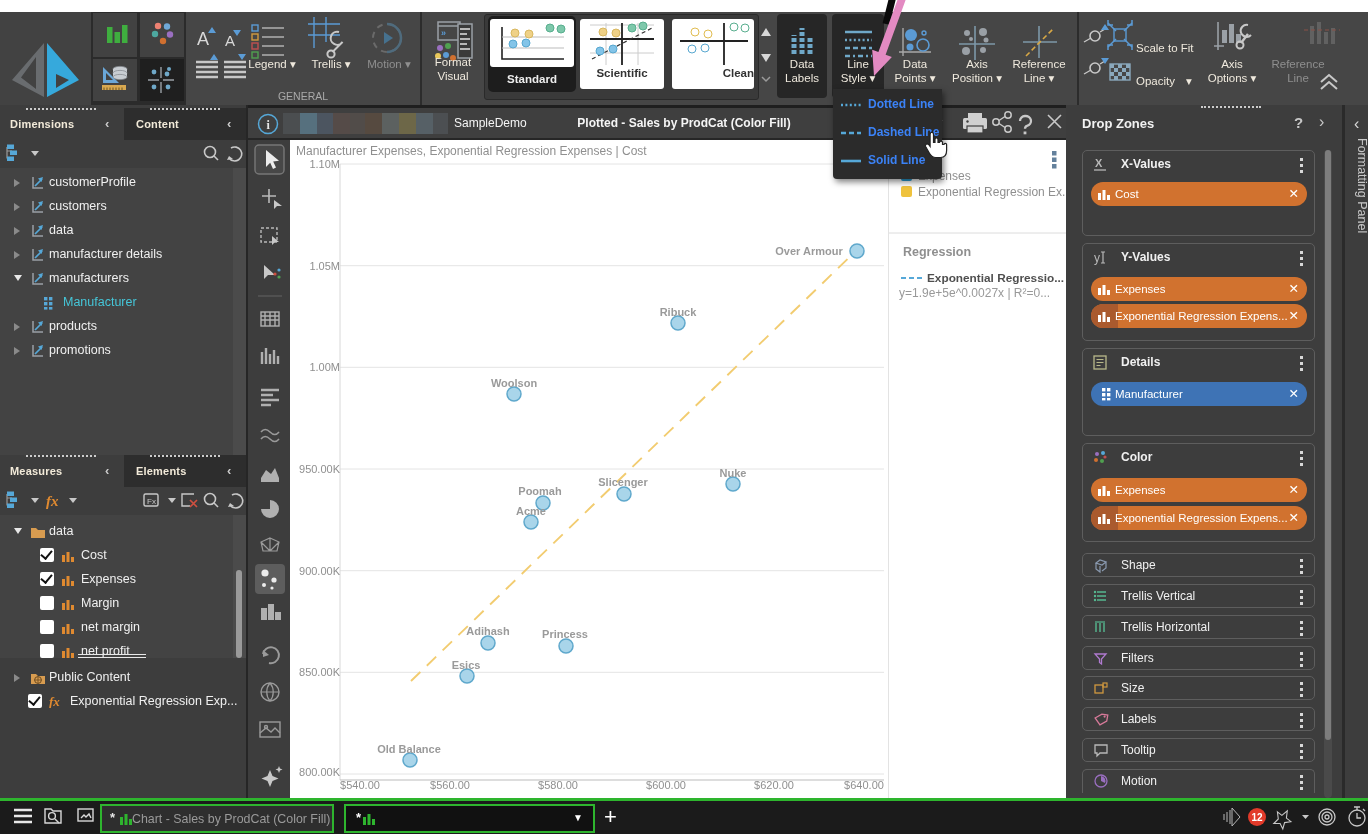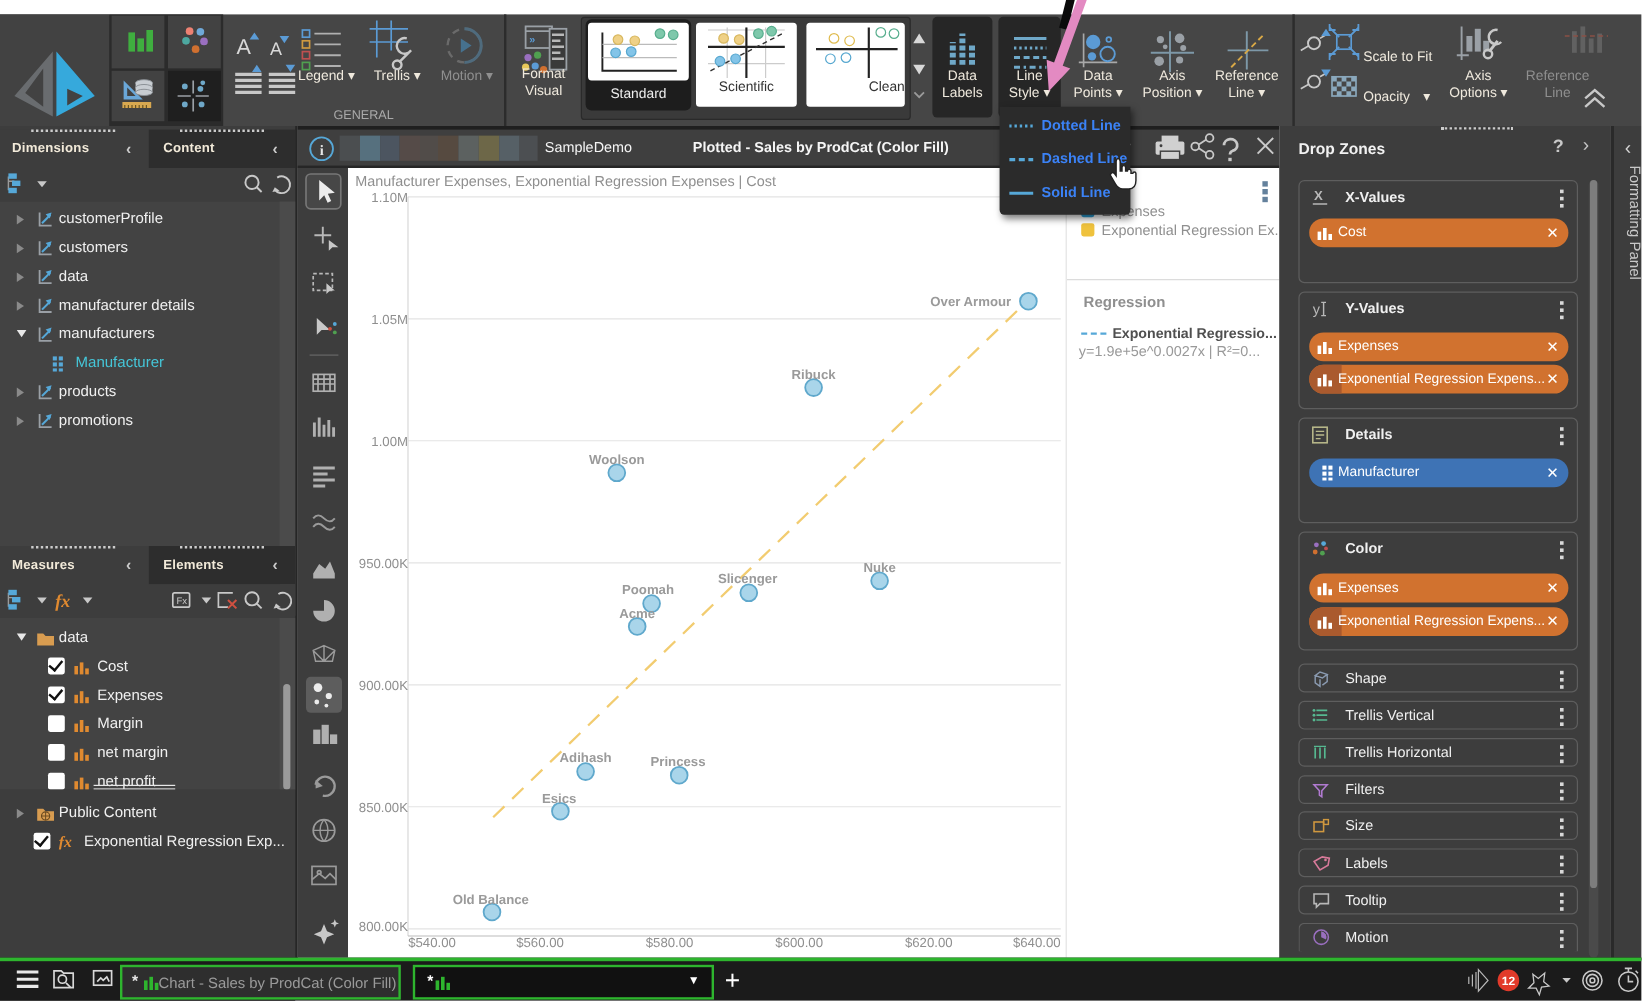--- a/index.html
+++ b/index.html
@@ -8,42 +8,42 @@
   .abs{position:absolute;}
   
   #ribbon{left:0;top:12px;width:1368px;height:93px;background:#464646;}
   .rsep{position:absolute;top:0;width:2px;height:93px;background:#2c2c2c;}
   .darkbtn{position:absolute;background:#262626;border-radius:4px;}
   .btnlabel{position:absolute;width:100%;text-align:center;color:#efe9dd;font-size:11.5px;line-height:14px;}
   .graylabel{color:#8f8f8f;}
   #general-label{position:absolute;left:185px;top:78px;width:236px;text-align:center;color:#a9a9a9;font-size:10.5px;}
   
   .gcard{position:absolute;top:6px;width:84px;height:48px;background:#fff;border-radius:3px;}
-  .gname{position:absolute;top:56px;width:100%;text-align:center;font-size:11.5px;color:#333;}
+  .gname{position:absolute;top:56px;width:100%;text-align:center;font-size:11.5px;color:#333;font-weight:bold;}
   
   #leftcol{left:0;top:105px;width:248px;height:695px;background:#3d3d3d;}
   .ptab{position:absolute;height:30px;font-size:11px;font-weight:bold;color:#f2ead9;letter-spacing:0.2px;}
   .tabchev{position:absolute;color:#cccccc;font-size:13px;font-weight:bold;}
   .tree{position:absolute;left:0;width:246px;}
   .trow{position:absolute;left:0;height:24px;width:246px;font-size:12.5px;color:#f0f0f0;}
   .trow .twist{position:absolute;left:14px;top:8px;width:0;height:0;}
   .tw-closed{border-left:6px solid #8a8a8a;border-top:4px solid transparent;border-bottom:4px solid transparent;}
   .tw-open{border-top:6px solid #e8e8e8;border-left:4px solid transparent;border-right:4px solid transparent;top:10px;}
   .tlabel{position:absolute;top:4px;}
   .cb{position:absolute;width:14px;height:14px;background:#fff;border-radius:2px;top:4px;}
   .cb.on:after{content:"";position:absolute;left:3px;top:0px;width:5px;height:9px;border:solid #111;border-width:0 2px 2px 0;transform:rotate(40deg);}
   
   #toolstrip{left:248px;top:140px;width:42px;height:658px;background:#3d3d3d;}
   
   #chead{left:248px;top:105px;width:818px;height:35px;background:#3f3f3f;border-top:3px solid #1f1f1f;border-bottom:2px solid #262626;box-sizing:border-box;}
   
   #chart{left:290px;top:140px;width:776px;height:658px;background:#fff;}
   #legend{left:888px;top:140px;width:178px;height:658px;background:#fff;border-left:1px solid #e3e3e3;box-sizing:border-box;}
   
-  #dz{left:1066px;top:105px;width:276px;height:695px;background:#3d3d3d;}
+  #dz{left:1066px;top:105px;width:276px;height:695px;background:#3d3d3d;padding-left:27px;}
   .dzbox{position:absolute;left:16px;width:233px;border:1px solid #5e5e5e;border-radius:5px;box-sizing:border-box;}
   .dzhead{position:absolute;left:38px;top:6px;font-size:12px;font-weight:bold;color:#f0f0f0;}
   .kebab{position:absolute;right:10px;width:4px;}
   .kebab i{display:block;width:3px;height:3px;background:#d8d8d8;border-radius:0;margin:0 0 3px 0;}
   .chip{position:absolute;left:8px;width:216px;height:24px;background:#d1722f;border-radius:12px;color:#fff;font-size:11.5px;}
   .chip .cx{position:absolute;right:8px;top:4px;color:#fff;font-size:12.5px;}
   .chip .ctext{position:absolute;left:24px;top:5.5px;white-space:nowrap;overflow:hidden;max-width:172px;}
   #fmtstrip{left:1342px;top:105px;width:26px;height:695px;background:#3d3d3d;border-left:3px solid #2a2a2a;box-sizing:border-box;}
   
   #taskbar{left:0;top:798px;width:1368px;height:36px;background:#1b1b1b;border-top:3px solid #2eb52e;box-sizing:border-box;}

